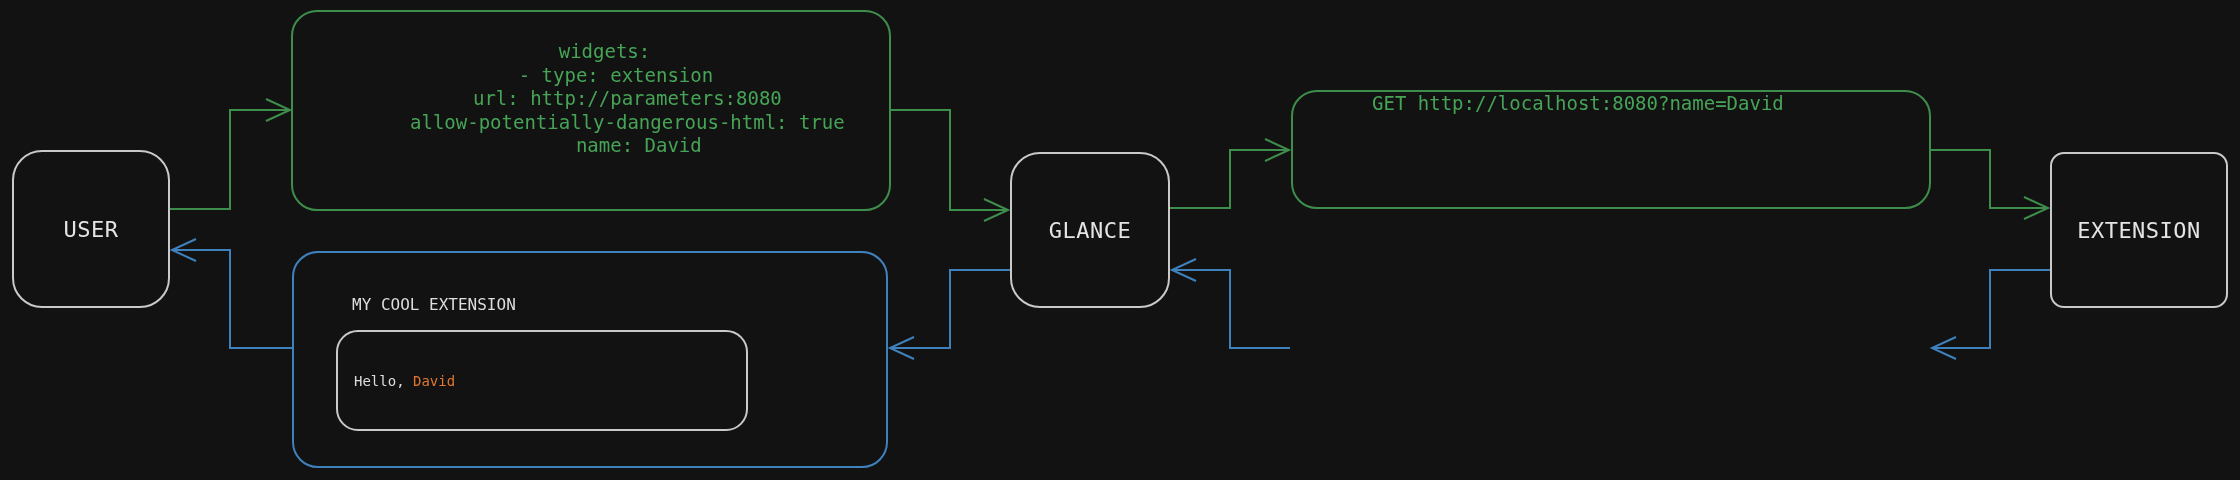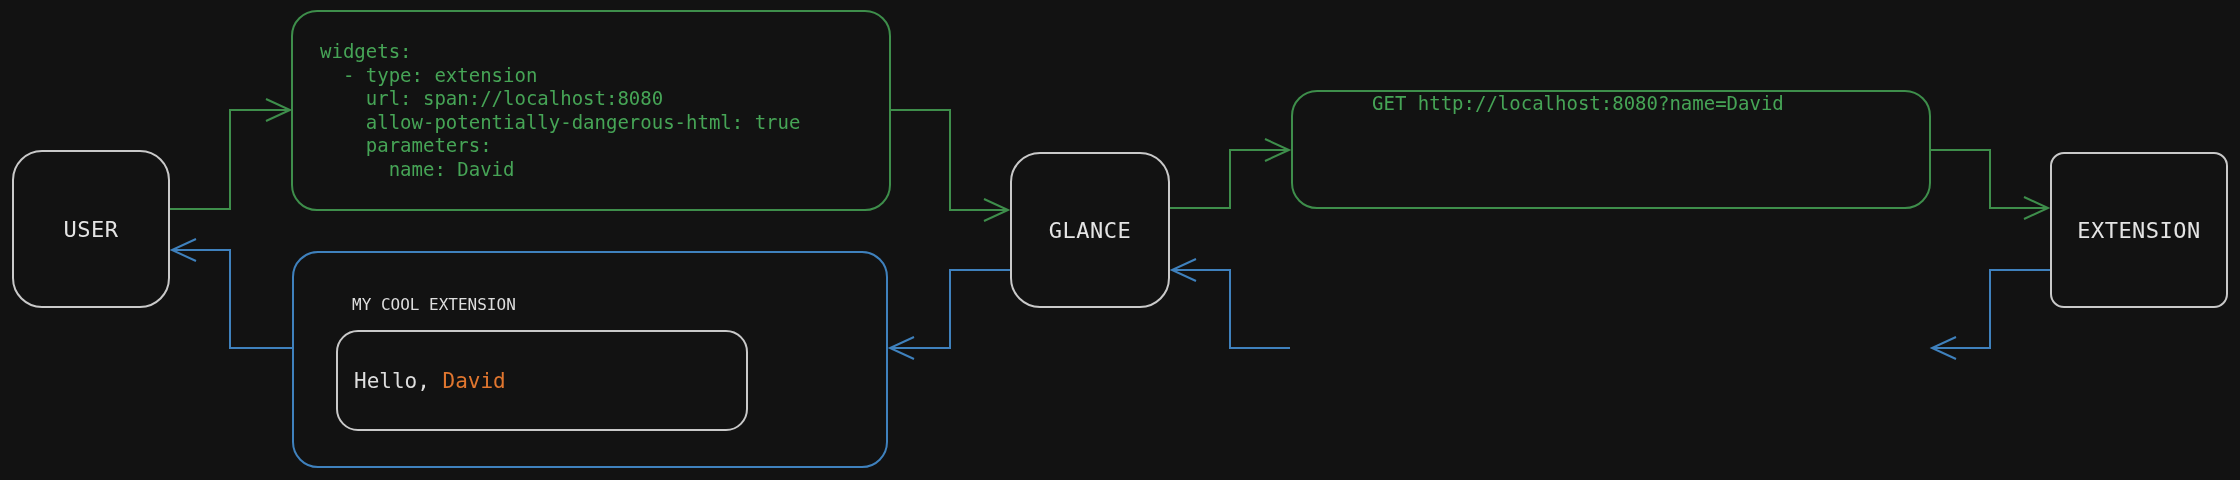--- a/index.html
+++ b/index.html
@@ -29,33 +29,33 @@
     color:var(--node-text);font-size:22px;letter-spacing:.5px;background:var(--background);
   }
   #node-user{left:12px;top:150px;width:158px;height:158px;}
   #node-glance{left:1010px;top:152px;width:160px;height:156px;align-items:center;}
   #node-extension{left:2050px;top:152px;width:178px;height:156px;border-radius:14px;}
 
   .msgbox{position:absolute;border-radius:26px;background:var(--background);}
   .msgbox.green{border:2px solid var(--green-stroke);color:var(--green-text);}
   .msgbox.blue{border:2px solid var(--blue-stroke);color:var(--blue-text);}
 
-  #box-config{left:291px;top:10px;width:600px;height:201px;padding:28px 0 0 27px;}
+  #box-config{left:291px;top:10px;width:600px;height:201px;padding:28px 0 0 27px;text-align:center;}
   #box-request{left:1291px;top:90px;width:640px;height:119px;display:flex;padding-left:79px;font-size:19px;}
   #box-response{left:1290px;top:252px;width:640px;height:200px;padding:38px 0 0 52px;}
   #box-widget{left:292px;top:251px;width:596px;height:217px;}
 
   .code-line{white-space:pre;font-size:19px;line-height:23.5px;min-height:23.5px;}
 
   .widget-title{position:absolute;left:58px;top:40px;font-size:16px;line-height:24px;color:var(--white-text);white-space:pre;}
   .widget-render{
     position:absolute;left:42px;top:77px;width:412px;height:101px;
     border:2px solid var(--node-border);border-radius:22px;
     display:flex;align-items:center;padding-left:16px;
-    font-size:21px;color:var(--white-text);white-space:pre;background:var(--background);
+    font-size:14px;color:var(--white-text);white-space:pre;background:var(--background);
   }
   .name-accent{color:var(--orange);}
 </style>
 </head>
 <body>
 
 <div class="canvas">
 
   <svg class="wires" viewBox="0 0 2240 480">
     <g>
@@ -100,23 +100,22 @@
     <span>GLANCE</span>
   </div>
 
   <div class="node" id="node-extension">
     <span>EXTENSION</span>
   </div>
 
   <div class="msgbox green" id="box-config">
     <div class="code-line">widgets:</div>
     <div class="code-line">  - type: extension</div>
-    <div class="code-line">    url: span://localhost:8080</div>
+    <div class="code-line">    url: http://parameters:8080</div>
     <div class="code-line">    allow-potentially-dangerous-html: true</div>
-    <div class="code-line">    parameters:</div>
     <div class="code-line">      name: David</div>
   </div>
 
   <div class="msgbox green" id="box-request">
     <span class="code-line">GET http://localhost:8080?name=David</span>
   </div>
 
 
   <div class="msgbox blue" id="box-widget">
     <div class="widget-title">MY COOL EXTENSION</div>

